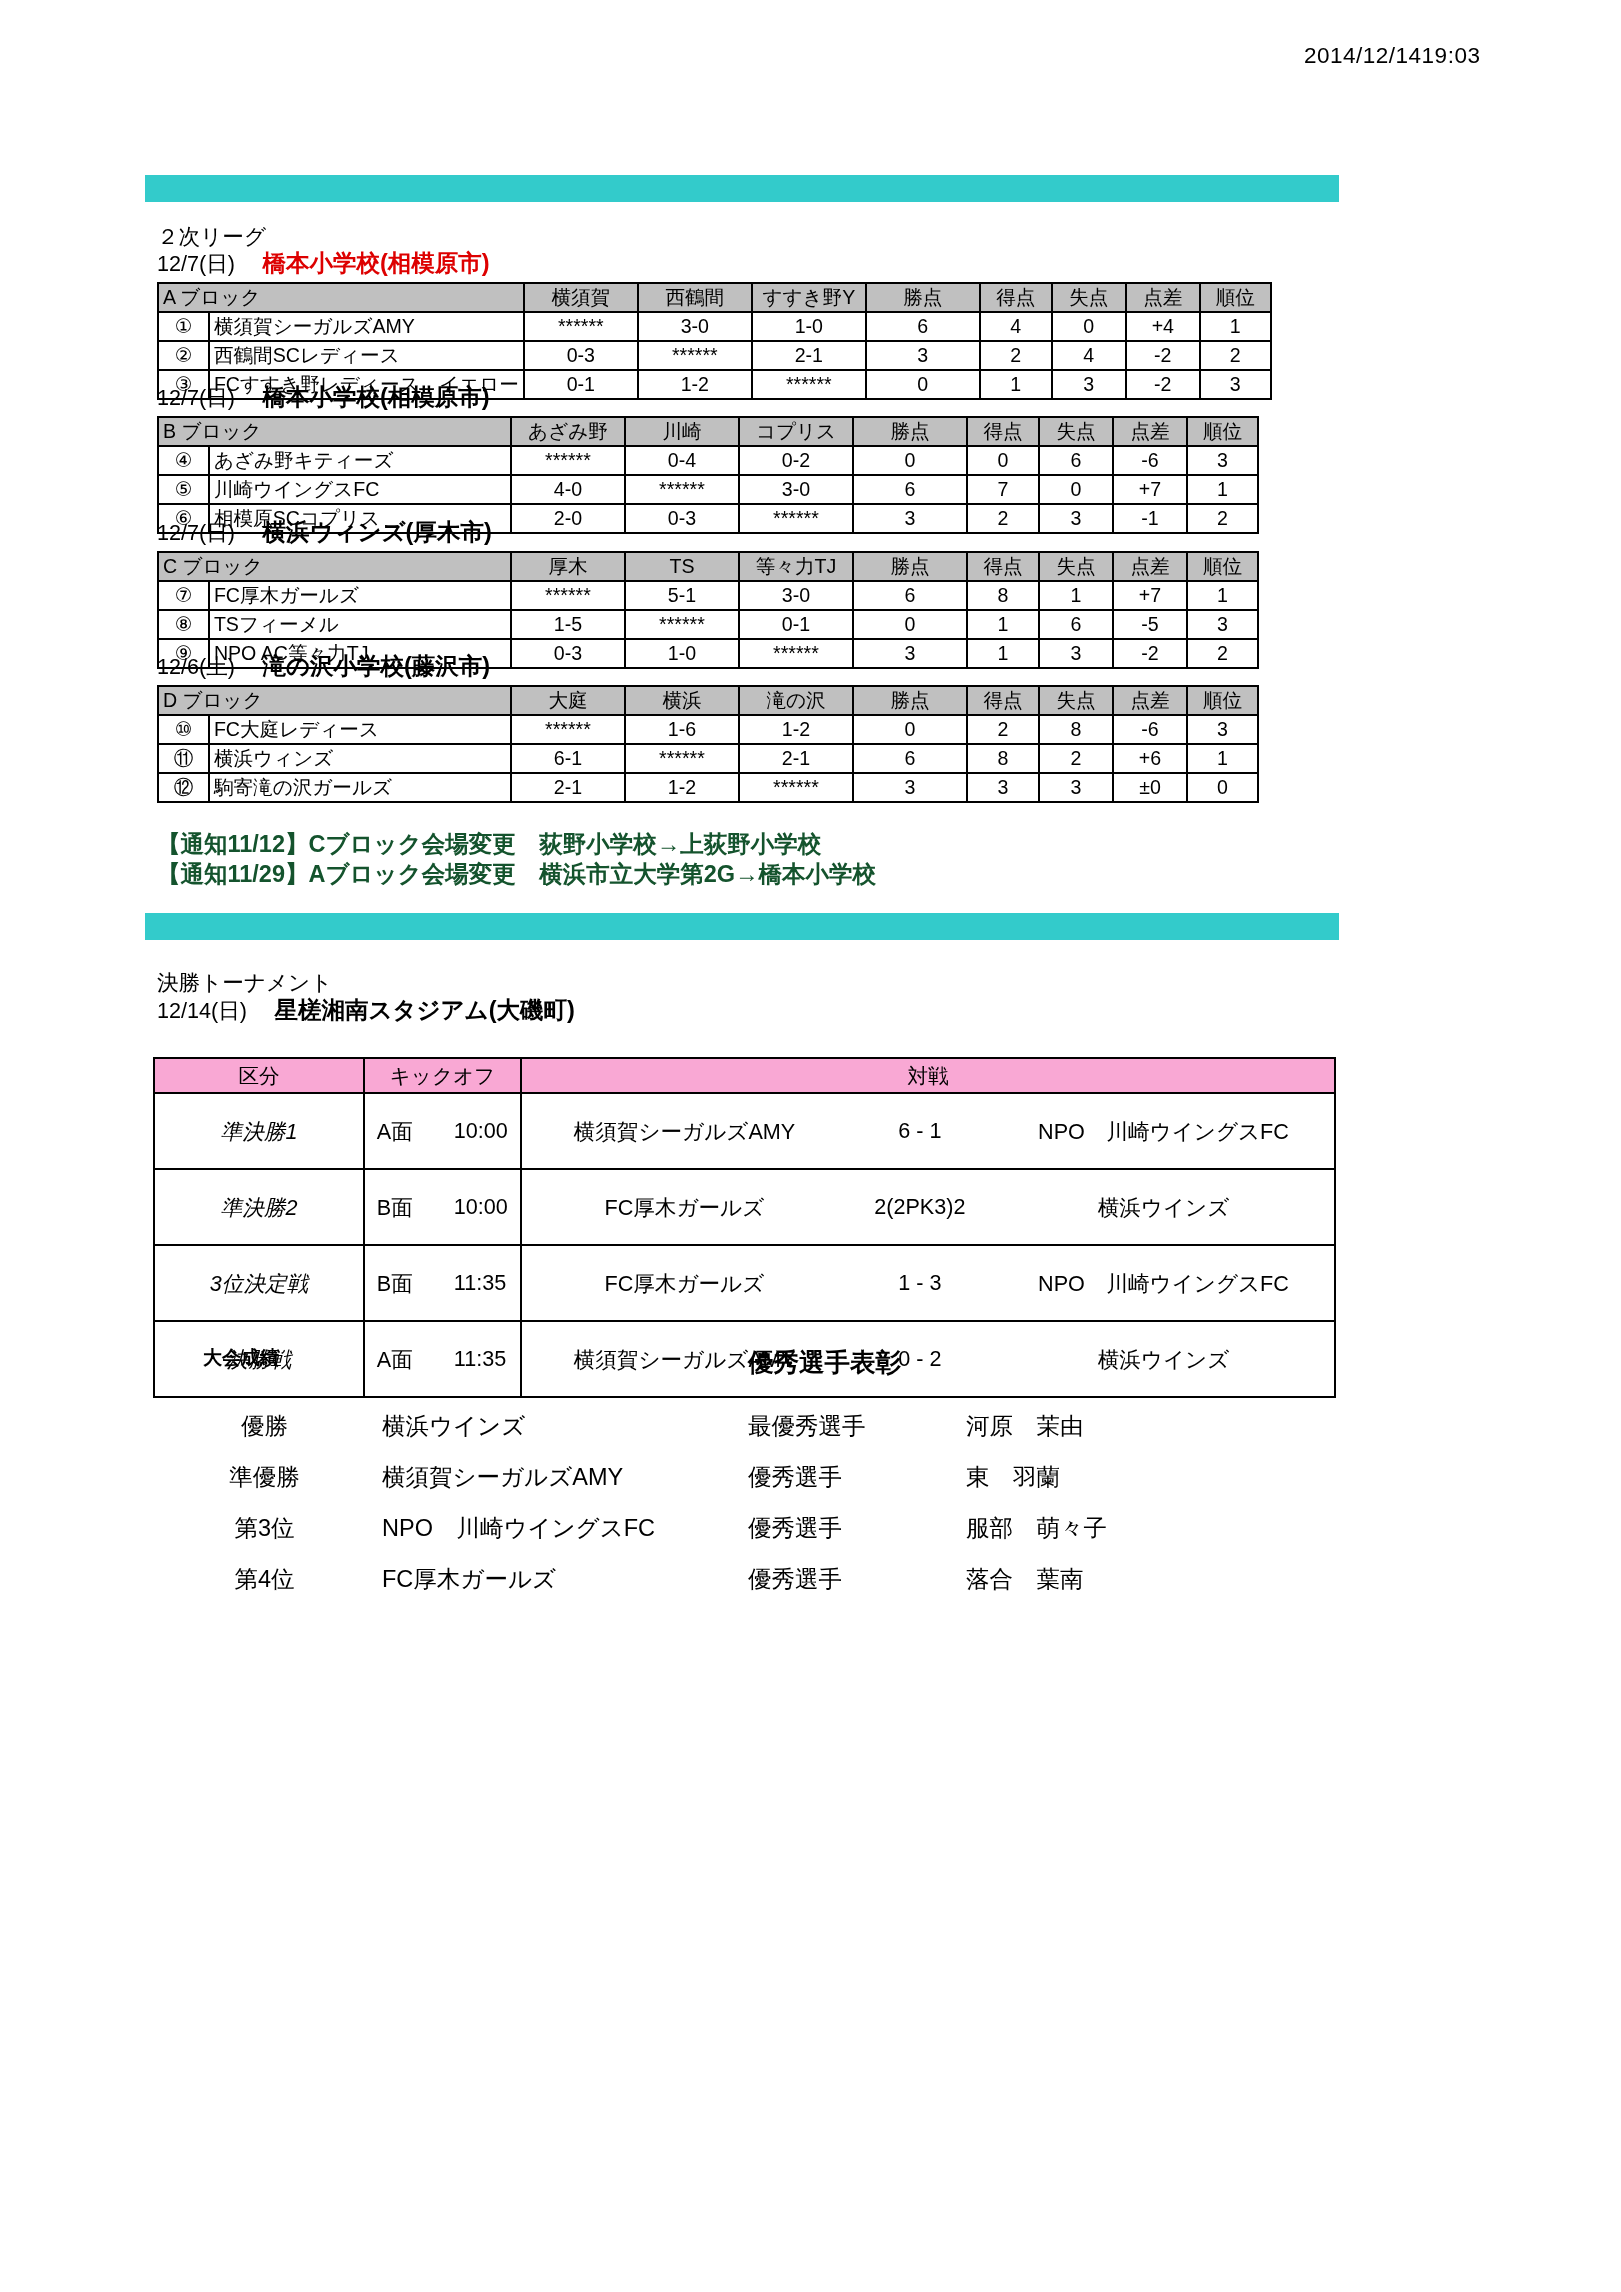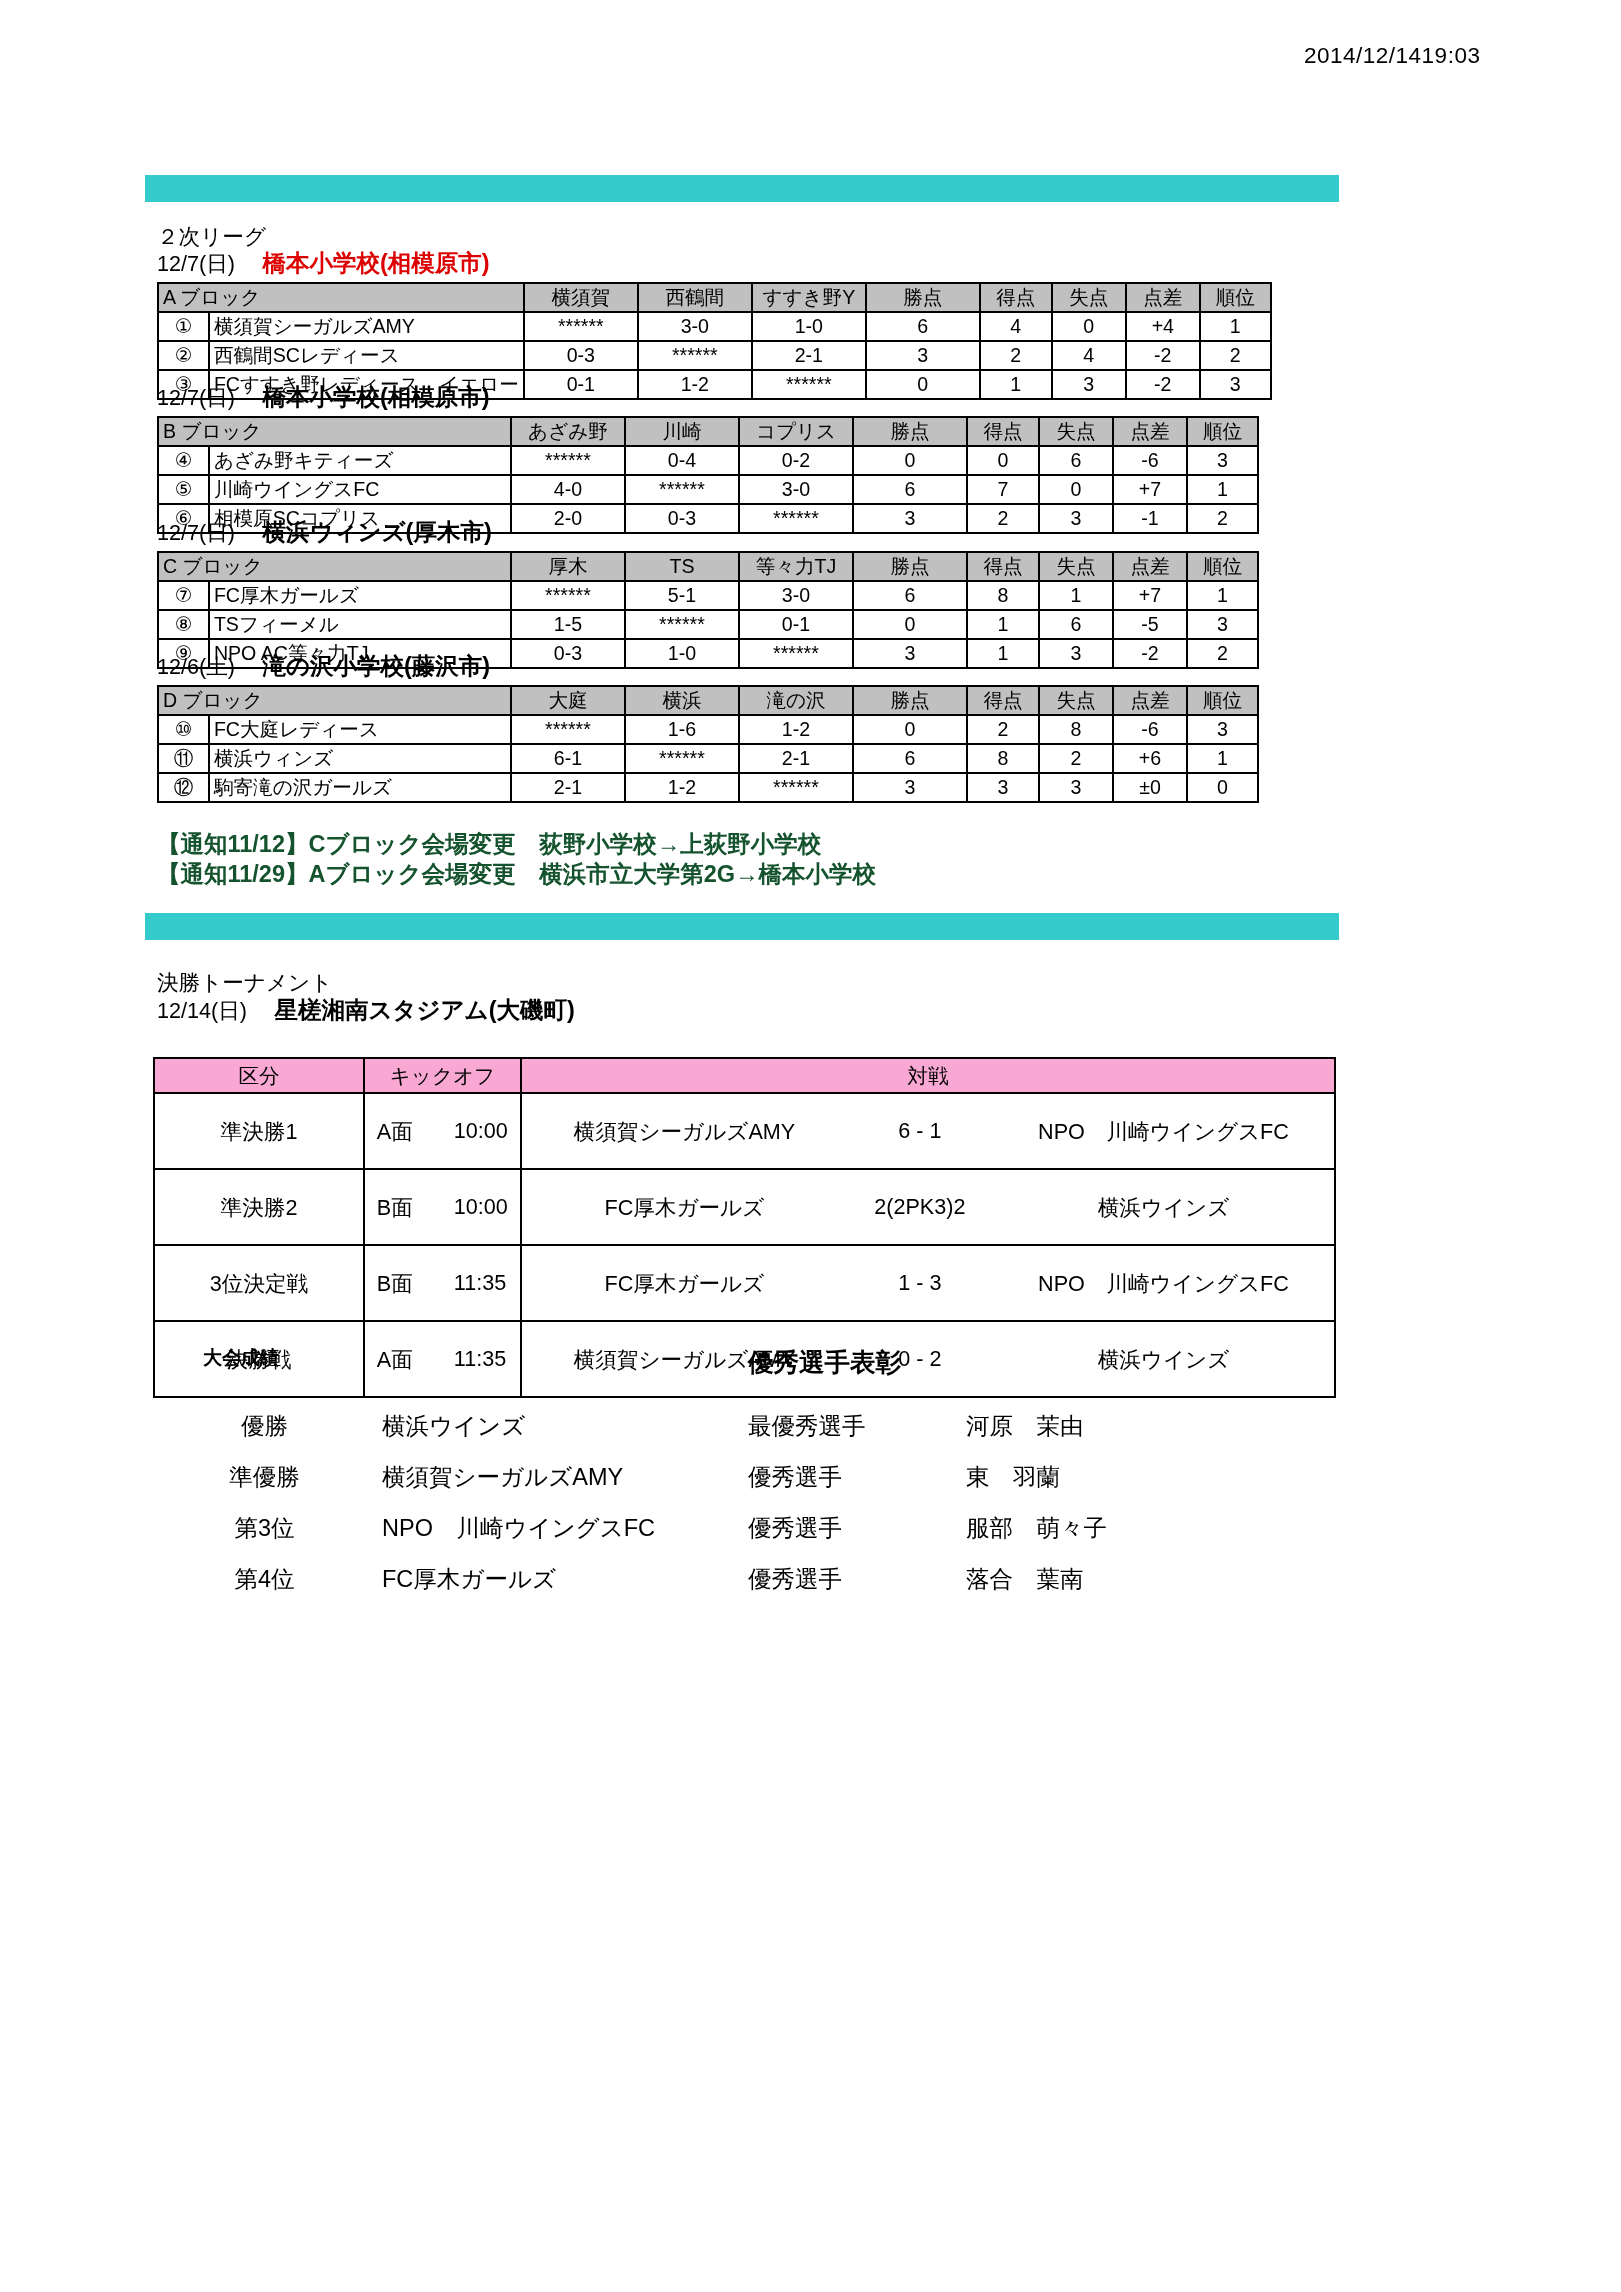--- a/index.html
+++ b/index.html
@@ -39,21 +39,21 @@
 
   .notices{position:absolute;left:157px;top:829px;color:#14532d;font-weight:bold;font-size:23.5px;line-height:30px;white-space:nowrap;}
 
   .final-title{position:absolute;left:157px;top:968px;font-size:21.6px;}
   .final-venue{position:absolute;left:157px;top:994px;}
 
   .final-table{position:absolute;left:153px;top:1057px;width:1180px;border:2.9px solid #000;}
   .final-table th{border:2px solid #000;height:31px;background:#f9a8d4;font-size:20.6px;font-weight:normal;text-align:center;}
   .final-table td{border:2px solid #000;height:74px;font-size:21.6px;padding:0;}
   col.f-stage{width:210px;} col.f-kick{width:157px;} col.f-match{width:814px;}
-  .final-table td.stage{text-align:center;}
+  .final-table td.stage{text-align:center;font-style:italic;}
   .kick-wrap{display:flex;align-items:center;padding-left:11.8px;}
   .kick-wrap .time{margin-left:41px;}
   .match-wrap{display:flex;align-items:center;width:100%;}
   .match-wrap .t1{flex:0 0 40%;text-align:center;}
   .match-wrap .sc{flex:0 0 18%;text-align:center;}
   .match-wrap .t2{flex:1;text-align:center;}
 
   .results-title{position:absolute;left:203px;top:1345px;font-size:19px;font-weight:bold;}
   .awards-title{position:absolute;left:748px;top:1345px;font-size:25.5px;font-weight:bold;}
   .results-rows{position:absolute;left:201px;top:1400px;}

